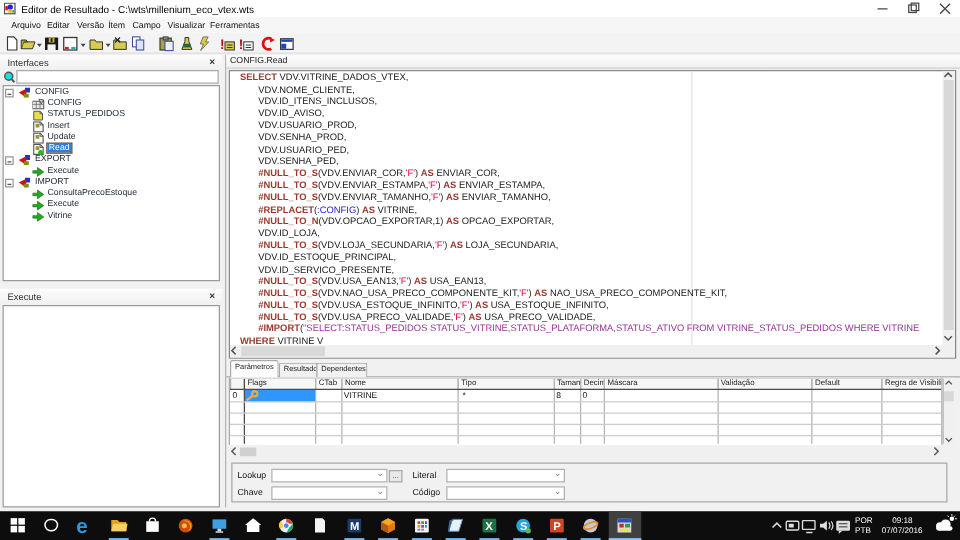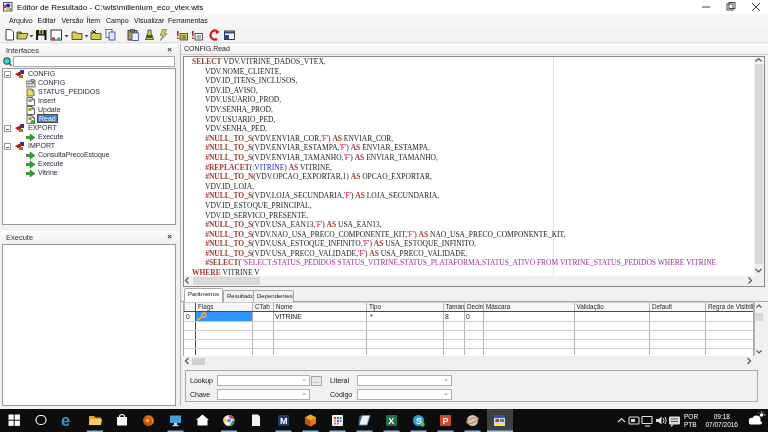--- a/index.html
+++ b/index.html
@@ -29,21 +29,21 @@
 .trow .lbl { position:absolute; top:0px; }
 .exp { position:absolute; width:7px; height:7px; border:1px solid #999; background:#fff; }
 .exp:after { content:""; position:absolute; left:1px; top:2.5px; width:3px; height:1px; background:#555; }
 .sel { background:#2e7fd6; color:#fff; outline:1px solid #5a4a3a; padding:0 1px; }
 
 
 #cap { left:181px; top:44px; width:587px; height:11px; background:linear-gradient(#fdfdfd,#f0f0f0); border-bottom:1px solid #d0d0d0; }
 #cap .t { position:absolute; left:3px; top:1px; font-size:7px; color:#222; }
 #editor { left:183px; top:56px; width:582px; height:231px; background:#fff; border:1px solid #898989; }
 #marginline { left:553px; top:57px; width:1px; height:219px; background:#e3e3e3; }
-#sql { left:192px; top:57px; width:562px; overflow:hidden; font-family:Liberation Serif, serif; font-size:7.5px; line-height:9.6px; white-space:pre; color:#1a1a1a; }
+#sql { left:192px; top:57px; width:562px; overflow:hidden; font-family:Liberation Sans, sans-serif; font-size:7.5px; line-height:9.6px; white-space:pre; color:#1a1a1a; }
 #sql b { font-weight:bold; color:#9c392e; }
 #sql i { font-style:normal; color:#e00040; }
 #sql u { text-decoration:none; color:#2222cc; }
 #sql s { text-decoration:none; color:#993399; }
 #vscroll { left:754px; top:57px; width:10px; height:229px; background:#f0f0f0; }
 #vthumb { left:755px; top:64px; width:8px; height:200px; background:#d8d8d8; }
 #hscroll { left:184px; top:276px; width:570px; height:10px; background:#f0f0f0; }
 #hthumb { left:193px; top:277px; width:67px; height:8px; background:#d8d8d8; }
 
 
@@ -279,31 +279,31 @@
        VDV.NOME_CLIENTE,
        VDV.ID_ITENS_INCLUSOS,
        VDV.ID_AVISO,
        VDV.USUARIO_PROD,
        VDV.SENHA_PROD,
        VDV.USUARIO_PED,
        VDV.SENHA_PED,
        <b>#NULL_TO_S</b>(VDV.ENVIAR_COR,<i>'F'</i>) <b>AS</b> ENVIAR_COR,
        <b>#NULL_TO_S</b>(VDV.ENVIAR_ESTAMPA,<i>'F'</i>) <b>AS</b> ENVIAR_ESTAMPA,
        <b>#NULL_TO_S</b>(VDV.ENVIAR_TAMANHO,<i>'F'</i>) <b>AS</b> ENVIAR_TAMANHO,
-       <b>#REPLACET</b>(<u>:VITRINE</u>) <b>AS</b> VITRINE,
+       <b>#REPLACET</b>(<u>:CONFIG</u>) <b>AS</b> VITRINE,
        <b>#NULL_TO_N</b>(VDV.OPCAO_EXPORTAR,1) <b>AS</b> OPCAO_EXPORTAR,
        VDV.ID_LOJA,
        <b>#NULL_TO_S</b>(VDV.LOJA_SECUNDARIA,<i>'F'</i>) <b>AS</b> LOJA_SECUNDARIA,
        VDV.ID_ESTOQUE_PRINCIPAL,
        VDV.ID_SERVICO_PRESENTE,
        <b>#NULL_TO_S</b>(VDV.USA_EAN13,<i>'F'</i>) <b>AS</b> USA_EAN13,
        <b>#NULL_TO_S</b>(VDV.NAO_USA_PRECO_COMPONENTE_KIT,<i>'F'</i>) <b>AS</b> NAO_USA_PRECO_COMPONENTE_KIT,
        <b>#NULL_TO_S</b>(VDV.USA_ESTOQUE_INFINITO,<i>'F'</i>) <b>AS</b> USA_ESTOQUE_INFINITO,
        <b>#NULL_TO_S</b>(VDV.USA_PRECO_VALIDADE,<i>'F'</i>) <b>AS</b> USA_PRECO_VALIDADE,
-       <b>#SELECT</b>(<s>"SELECT:STATUS_PEDIDOS STATUS_VITRINE,STATUS_PLATAFORMA,STATUS_ATIVO FROM VITRINE_STATUS_PEDIDOS WHERE VITRINE</s>
+       <b>#IMPORT</b>(<s>"SELECT:STATUS_PEDIDOS STATUS_VITRINE,STATUS_PLATAFORMA,STATUS_ATIVO FROM VITRINE_STATUS_PEDIDOS WHERE VITRINE</s>
 <b>WHERE</b> VITRINE V</pre>
 <div class="abs" id="vscroll"></div>
 <div class="abs" id="vthumb"></div>
 <svg class="abs" style="left:753px;top:56px" width="12" height="222">
 <path d="M2.5 5.5 L5.5 2.5 L8.5 5.5" fill="none" stroke="#555" stroke-width="1.2"></path>
 <path d="M2.5 213 L5.5 216 L8.5 213" fill="none" stroke="#555" stroke-width="1.2"></path>
 </svg>
 <div class="abs" id="hscroll"></div>
 <div class="abs" id="hthumb"></div>
 <svg class="abs" style="left:184px;top:276px" width="570" height="10">

